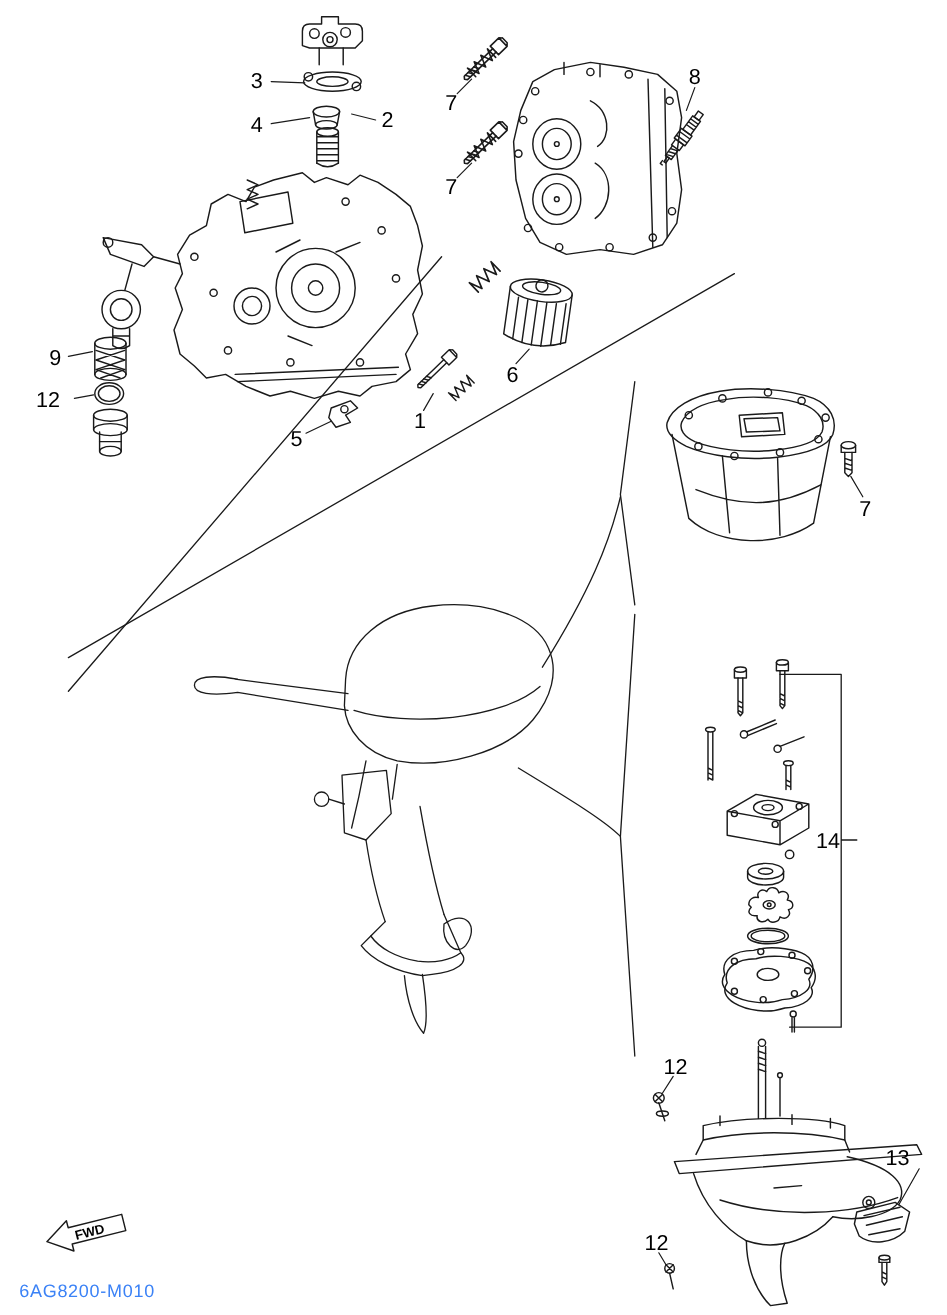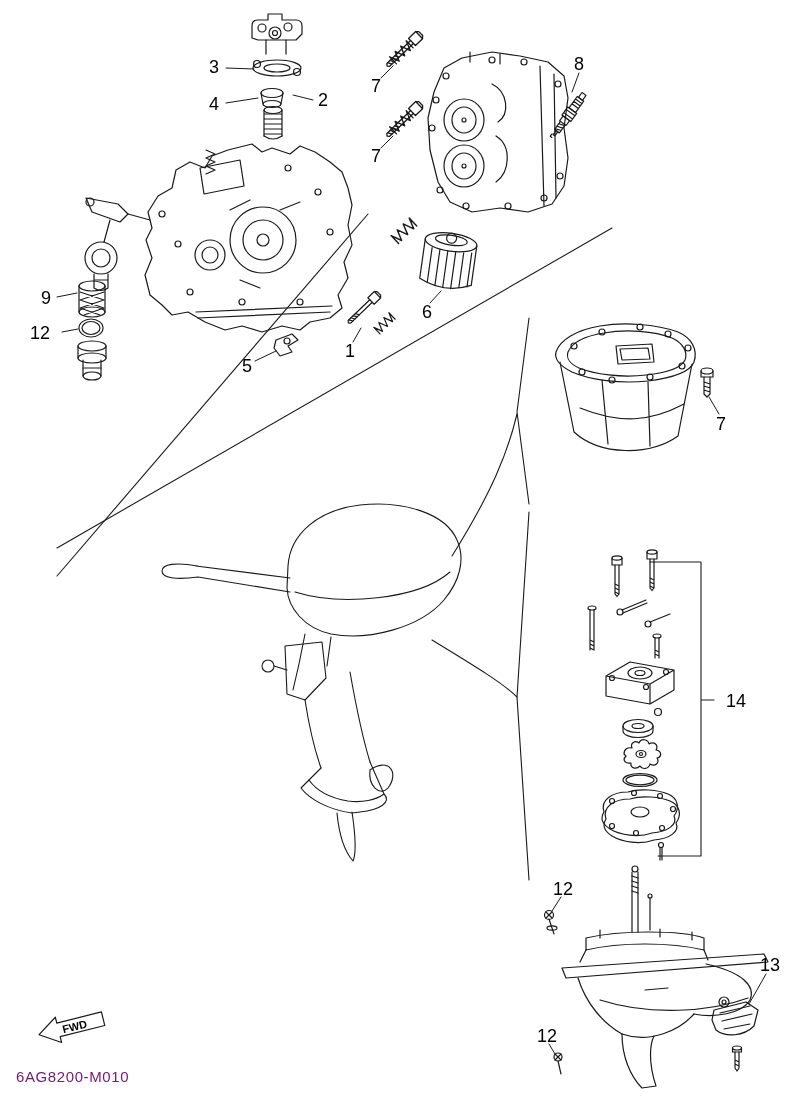--- a/index.html
+++ b/index.html
@@ -7,21 +7,21 @@
     position:relative;width:789px;height:1096px;background:#ffffff;
     font-family:"Liberation Sans",sans-serif;overflow:hidden;
   }
   .canvas svg{position:absolute;left:0;top:0;}
   .callout{
     position:absolute;transform:translate(-50%,-50%);
     font-size:18px;line-height:1;color:#000;user-select:none;
   }
   .part-code{
     position:absolute;left:16px;top:1068px;
-    font-size:15px;letter-spacing:.6px;color:#701a75;
+    font-size:15px;letter-spacing:.6px;color:#3b82f6;
   }
   text.fwd{font-family:"Liberation Sans",sans-serif;font-weight:bold;font-size:11px;fill:#000;stroke:none;}
 </style>
 </head>
 <body>
 
 <div class="canvas">
 
 <svg width="789" height="1096" viewBox="0 0 789 1096">
   <defs>
@@ -323,20 +323,20 @@
 <div class="callout" style="left:323px;top:100px">2</div>
 <div class="callout" style="left:376px;top:86px">7</div>
 <div class="callout" style="left:376px;top:156px">7</div>
 <div class="callout" style="left:579px;top:64px">8</div>
 <div class="callout" style="left:46px;top:298px">9</div>
 <div class="callout" style="left:40px;top:333px">12</div>
 <div class="callout" style="left:247px;top:366px">5</div>
 <div class="callout" style="left:350px;top:351px">1</div>
 <div class="callout" style="left:427px;top:312px">6</div>
 <div class="callout" style="left:721px;top:424px">7</div>
-<div class="callout" style="left:736px;top:701px">14</div>
+<div class="callout" style="left:690px;top:701px">14</div>
 <div class="callout" style="left:563px;top:889px">12</div>
 <div class="callout" style="left:547px;top:1036px">12</div>
-<div class="callout" style="left:770px;top:965px">13</div>
+<div class="callout" style="left:748px;top:965px">13</div>
 
 <div class="part-code">6AG8200-M010</div>
 
 </div>
 
 </body></html>

